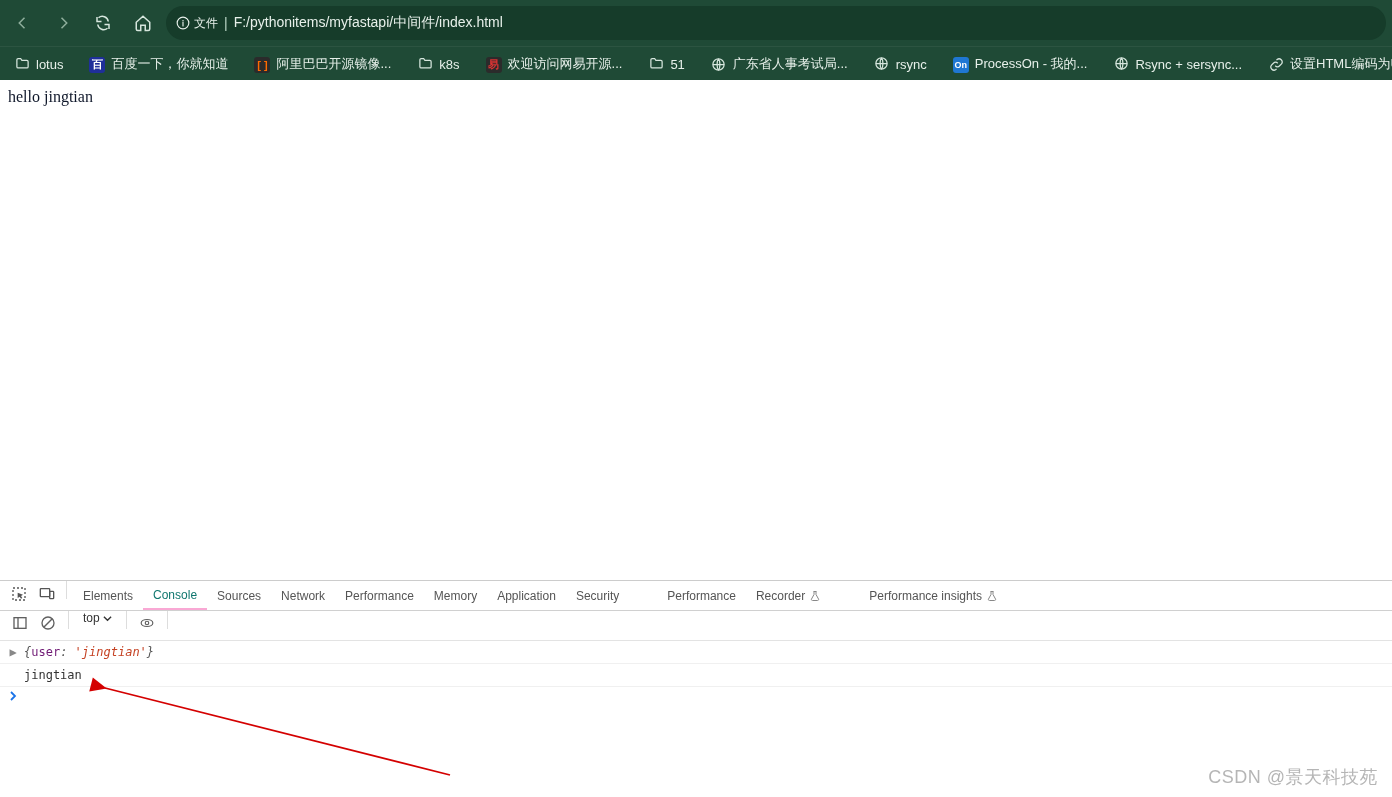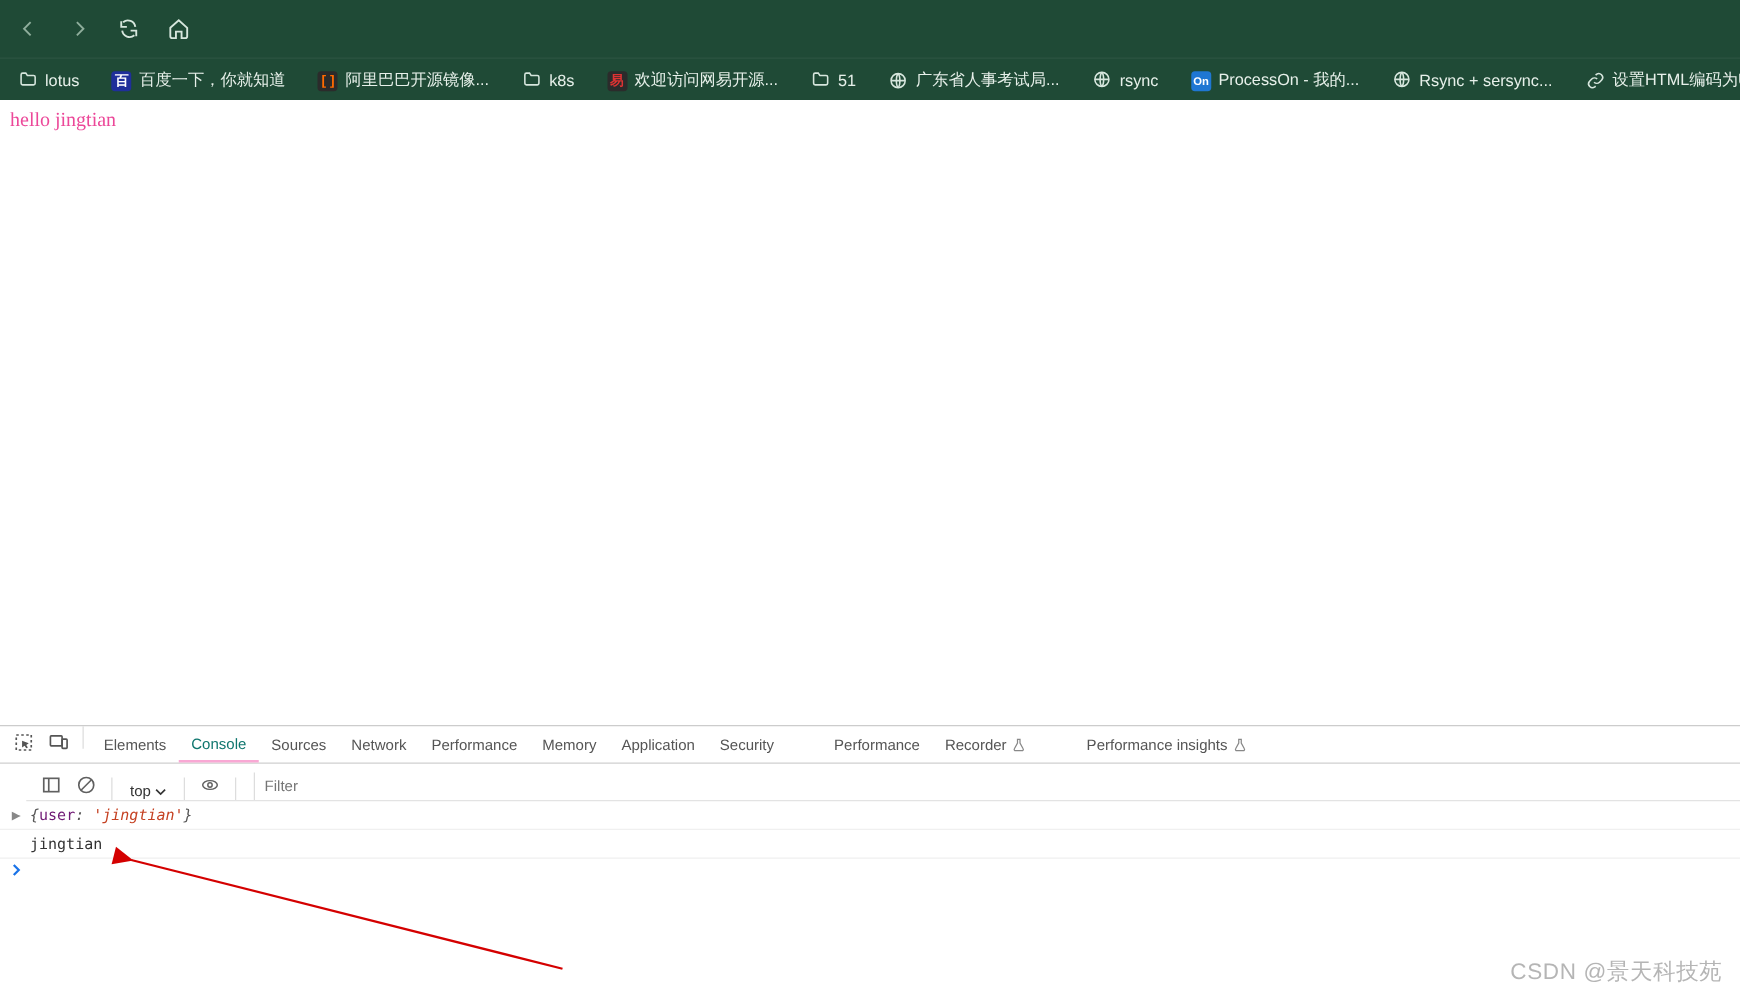--- a/index.html
+++ b/index.html
@@ -89,21 +89,21 @@
     .bm .bm-icon.globe { background: transparent; color: #d6e6dd; }
     .bm .bm-icon.link { background: transparent; color: #d6e6dd; }
 
     
     .page {
       background: #fff;
       height: 500px;
       padding: 8px;
       font-family: "Times New Roman", serif;
       font-size: 16px;
-      color: #ec4899;
+      color: #0f172a;
     }
 
     
     .devtools {
       border-top: 1px solid #ccc;
       background: #fff;
       font-family: -apple-system, "Segoe UI", Arial, sans-serif;
       font-size: 12px;
       color: #333;
     }
@@ -125,26 +125,25 @@
       display:flex; align-items:center;
       color: #555;
     }
     .dt-tab.active {
       color: #0f766e;
       border-bottom: 2px solid #f9a8d4;
     }
     .dt-tab .exp { margin-left:4px; color:#888; }
 
     .dt-toolbar2 {
-      display: flex; align-items: flex-end;
+      display: flex; align-items: flex-start;
       height: 30px;
       border-bottom: 1px solid #e3e3e3;
       padding-left: 8px;
       gap: 4px;
-      margin-left: 21px;
     }
     .dt-toolbar2 .ic {
       width: 24px; height: 24px;
       display:flex; align-items:center; justify-content:center;
       color: #606060;
     }
     .dt-toolbar2 .divider { width:1px; height:18px; background:#ddd; margin: 0 4px;}
     .dt-toolbar2 .ctx {
       display:flex; align-items:center; gap:3px;
       padding: 0 6px;
@@ -224,20 +223,32 @@
     <div class="nav-btn">
       <svg width="18" height="18" viewBox="0 0 24 24">
           <path fill="none" stroke="currentColor" stroke-width="2" d="M4 4v6h6M20 20v-6h-6M5 14a8 8 0 0013 5M19 10A8 8 0 006 5"></path>
         </svg>
     </div>
     <div class="nav-btn">
       <svg width="18" height="18" viewBox="0 0 24 24">
           <path fill="none" stroke="currentColor" stroke-width="2" d="M3 11l9-8 9 8v9a2 2 0 01-2 2h-4v-7h-6v7H5a2 2 0 01-2-2z"></path>
         </svg>
     </div>
+    <div class="addr">
+      <span class="pill">
+        <svg width="14" height="14" viewBox="0 0 24 24">
+            <circle cx="12" cy="12" r="10" fill="none" stroke="currentColor" stroke-width="2"></circle>
+            <line x1="12" y1="8" x2="12" y2="8" stroke="currentColor" stroke-width="2.5" stroke-linecap="round"></line>
+            <line x1="12" y1="11" x2="12" y2="17" stroke="currentColor" stroke-width="2" stroke-linecap="round"></line>
+          </svg>
+        <span>文件</span>
+      </span>
+      <span style="color:#bcd7c8;">|</span>
+      <span class="url">F:/pythonitems/myfastapi/中间件/index.html</span>
+    </div>
   </div>
 
   <div class="bookmarks" id="bmbar">
       <div class="bm">
         <span class="bm-icon folder">
           <svg width="15" height="15" viewBox="0 0 24 24">
             <path fill="none" stroke="currentColor" stroke-width="2" d="M3 6a2 2 0 012-2h4l2 3h8a2 2 0 012 2v8a2 2 0 01-2 2H5a2 2 0 01-2-2z"></path>
           </svg>
         </span>
         <span>lotus</span>
@@ -401,23 +412,20 @@
         </svg>
     </div>
     <div class="divider"></div>
     <div class="ic">
       <svg width="18" height="14" viewBox="0 0 24 24">
           <ellipse cx="12" cy="12" rx="10" ry="6" fill="none" stroke="currentColor" stroke-width="2"></ellipse>
           <circle cx="12" cy="12" r="3" fill="none" stroke="currentColor" stroke-width="2"></circle>
         </svg>
     </div>
     <div class="divider"></div>
-    <div class="filter">
-      <input type="text" placeholder="Filter" style="">
-    </div>
   </div>
 
   <div class="dt-console">
     <div class="dt-row">
       <span class="caret">▶</span>
       <span>
         <span class="obj-brace">{</span><span class="obj-key">user</span><span class="obj-brace">: </span><span class="obj-val">'jingtian'</span><span class="obj-brace">}</span>
       </span>
     </div>
     <div class="dt-row">

